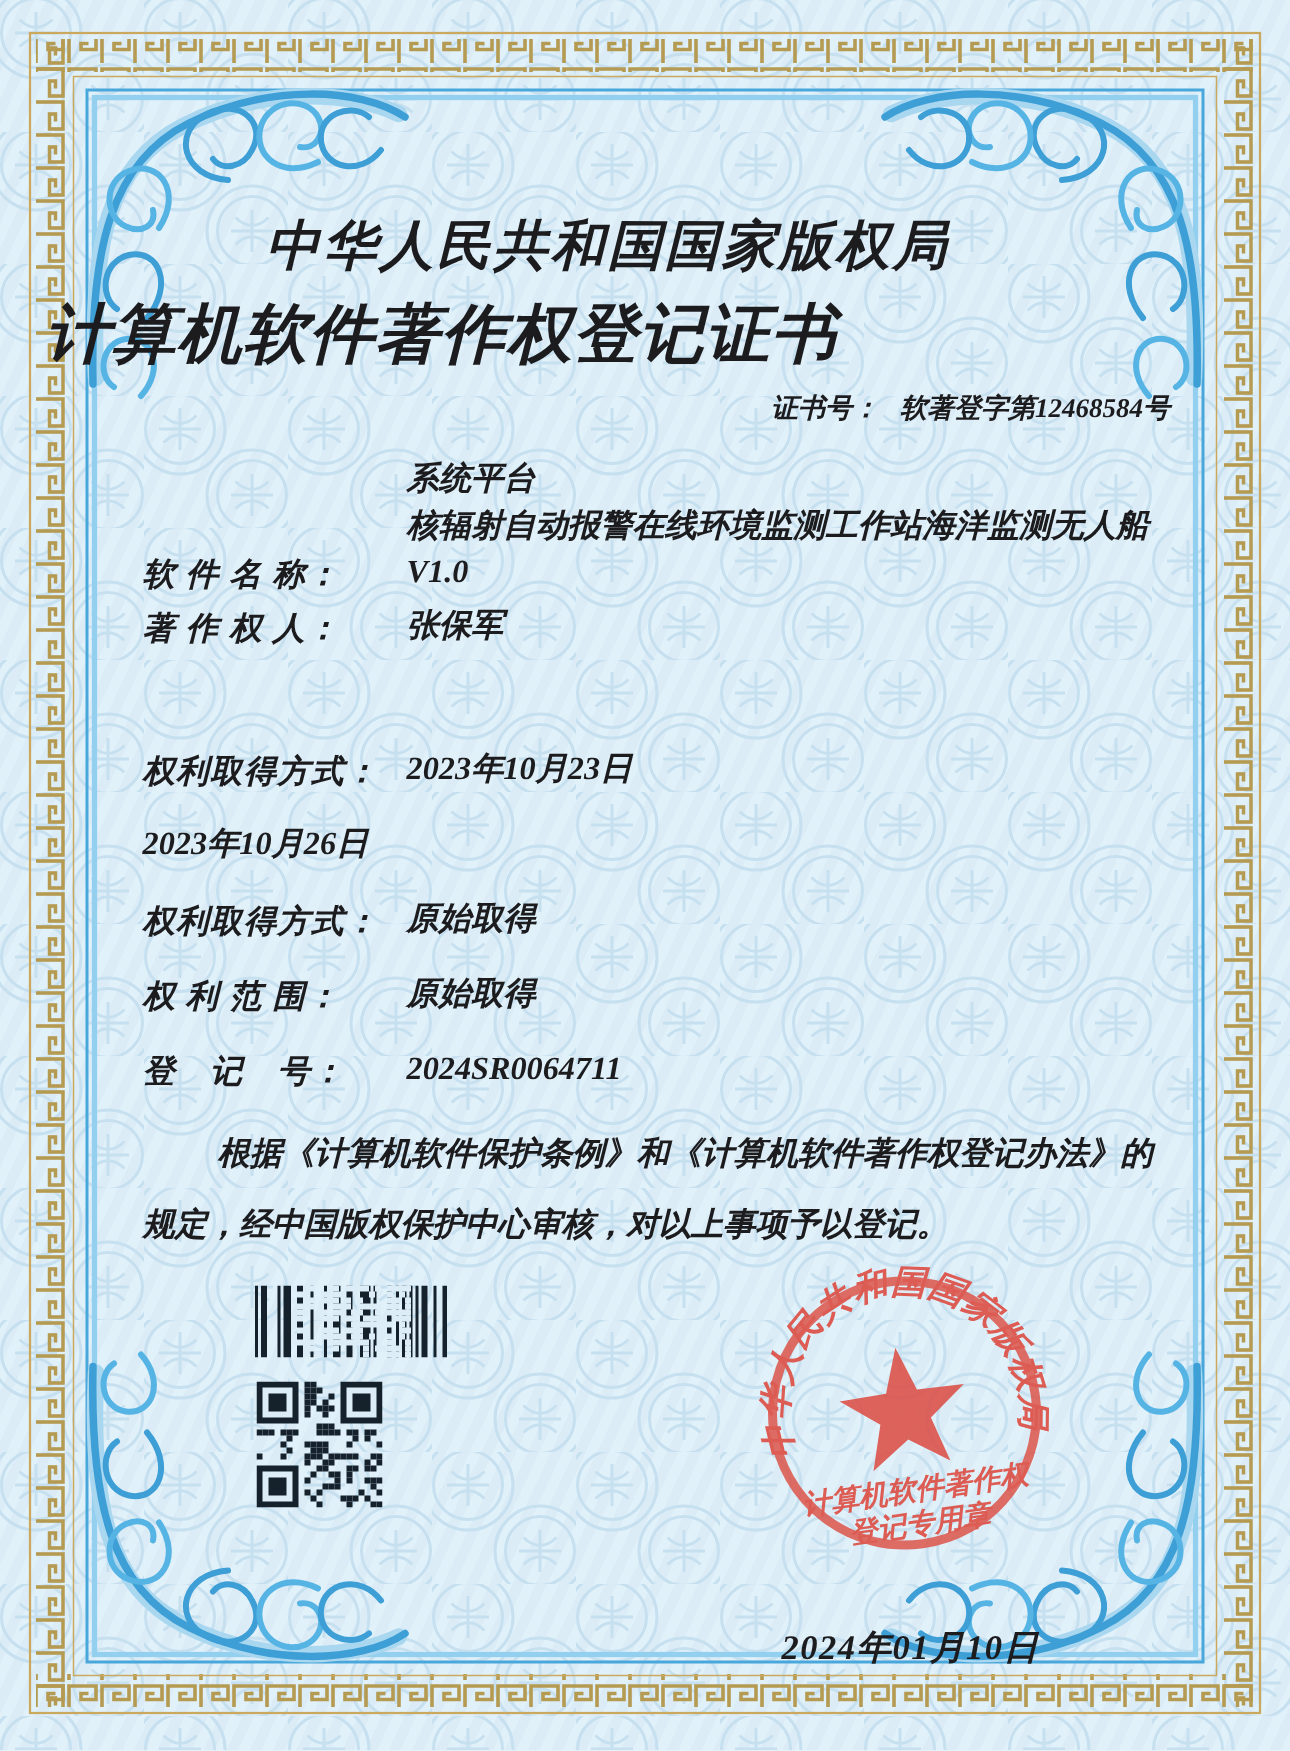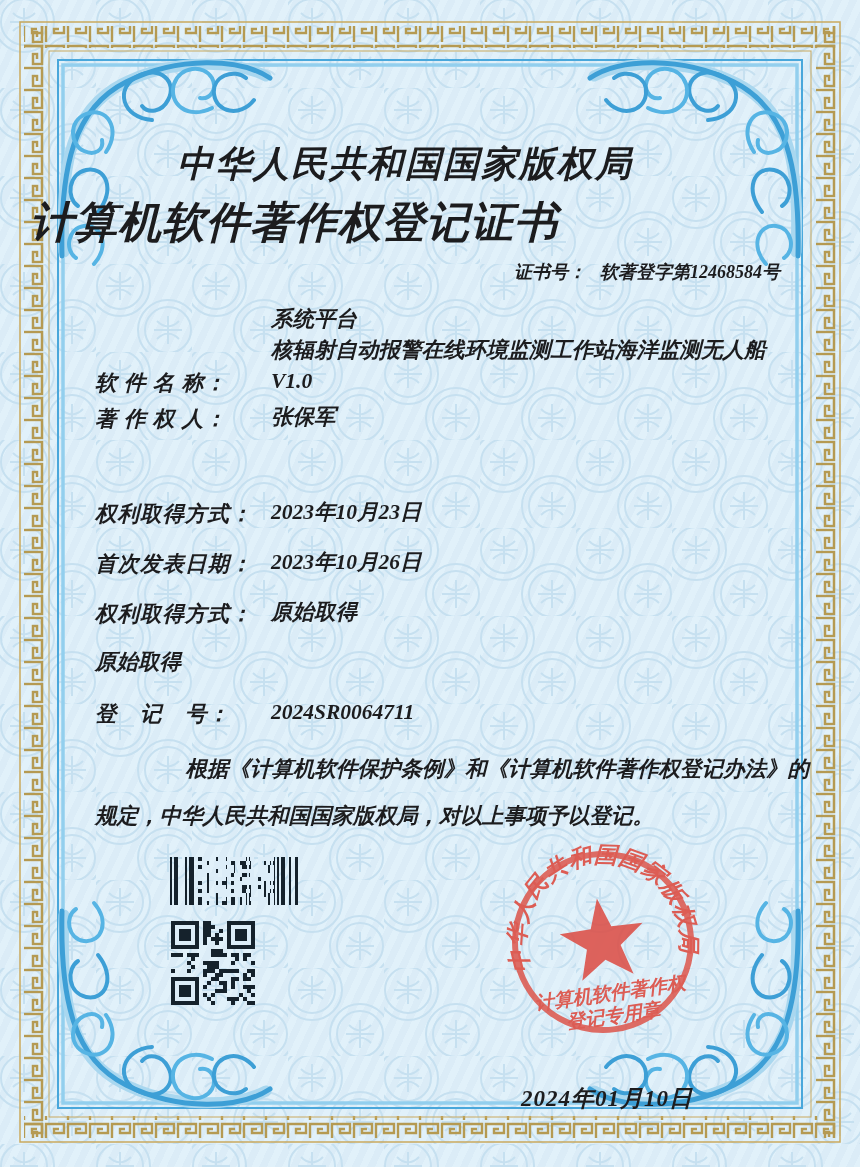--- a/index.html
+++ b/index.html
@@ -25,21 +25,21 @@
     text-align:right; font-size:18px; font-weight:700;
   }
   .certNo .lbl{margin-right:14px;}
   .row{position:absolute; left:95px; right:41px; display:flex; align-items:flex-end;}
   .flabel{flex:0 0 176px; font-size:21.5px; font-weight:700; letter-spacing:1px; white-space:pre;}
   .fvalue{font-size:21.5px; font-weight:700; line-height:31px;}
   .statement{
     position:absolute; left:95px; top:746px; width:714px;
     font-size:21.5px; font-weight:700; line-height:47px;
   }
-  .statement .indent{text-indent:50px;text-align:right;}
+  .statement .indent{text-indent:50px;}
   .barcode{position:absolute; left:170px; top:857px;}
   .qr{position:absolute; left:171px; top:921px;}
   .seal{
     position:absolute; left:503px; top:842px; width:200px; height:200px;
     transform:rotate(-8deg); opacity:.93;
   }
   .issueDate{
     position:absolute; left:521px; top:1083px;
     font-size:23px; font-weight:700; letter-spacing:1px;
   }
@@ -113,38 +113,38 @@
   </div>
   <div class="row" style="top:402px">
     <span class="flabel">著 作 权 人：</span>
     <span class="fvalue">张保军</span>
   </div>
   <div class="row" style="top:497px">
     <span class="flabel">权利取得方式：</span>
     <span class="fvalue">2023年10月23日</span>
   </div>
   <div class="row" style="top:547px">
-    <span class="flabel">首次发表日期：</span>
     <span class="fvalue">2023年10月26日</span>
   </div>
   <div class="row" style="top:597px">
     <span class="flabel">权利取得方式：</span>
     <span class="fvalue">原始取得</span>
   </div>
   <div class="row" style="top:647px">
+    <span class="flabel">权 利 范 围：</span>
     <span class="fvalue">原始取得</span>
   </div>
   <div class="row" style="top:697px">
     <span class="flabel">登　记　号：</span>
     <span class="fvalue">2024SR0064711</span>
   </div>
 
   <div class="statement">
     <div class="indent">根据《计算机软件保护条例》和《计算机软件著作权登记办法》的</div>
-    <div>规定，中华人民共和国国家版权局，对以上事项予以登记。</div>
+    <div>规定，经中国版权保护中心审核，对以上事项予以登记。</div>
   </div>
 
   <svg class="barcode" id="barcode" width="130" height="48" viewBox="0 0 130 48">
       <rect x="0" y="0" width="2" height="48" fill="#15222c"></rect>
       <rect x="4" y="0" width="4" height="48" fill="#15222c"></rect>
       <rect x="15" y="0" width="2" height="48" fill="#15222c"></rect>
       <rect x="19" y="0" width="5" height="48" fill="#15222c"></rect>
       <rect x="28" y="0" width="4" height="48" fill="#15222c"></rect>
       <rect x="37" y="0" width="2" height="48" fill="#15222c"></rect>
       <rect x="46" y="0" width="2" height="48" fill="#15222c"></rect>

